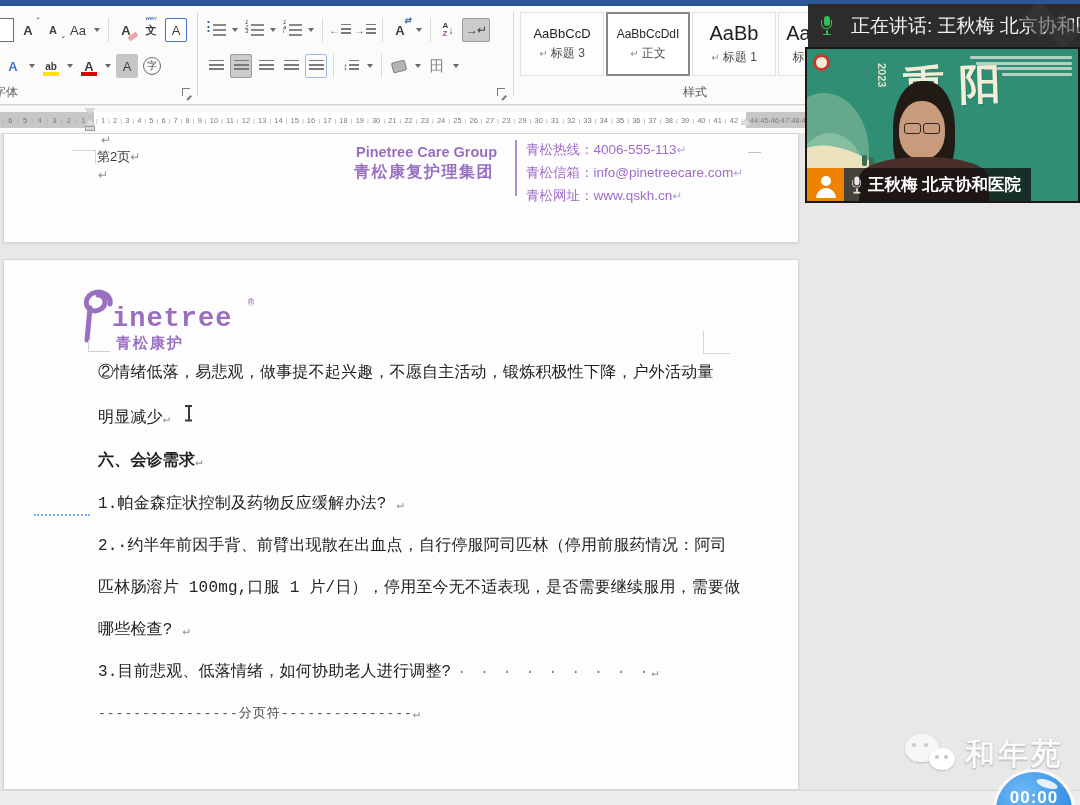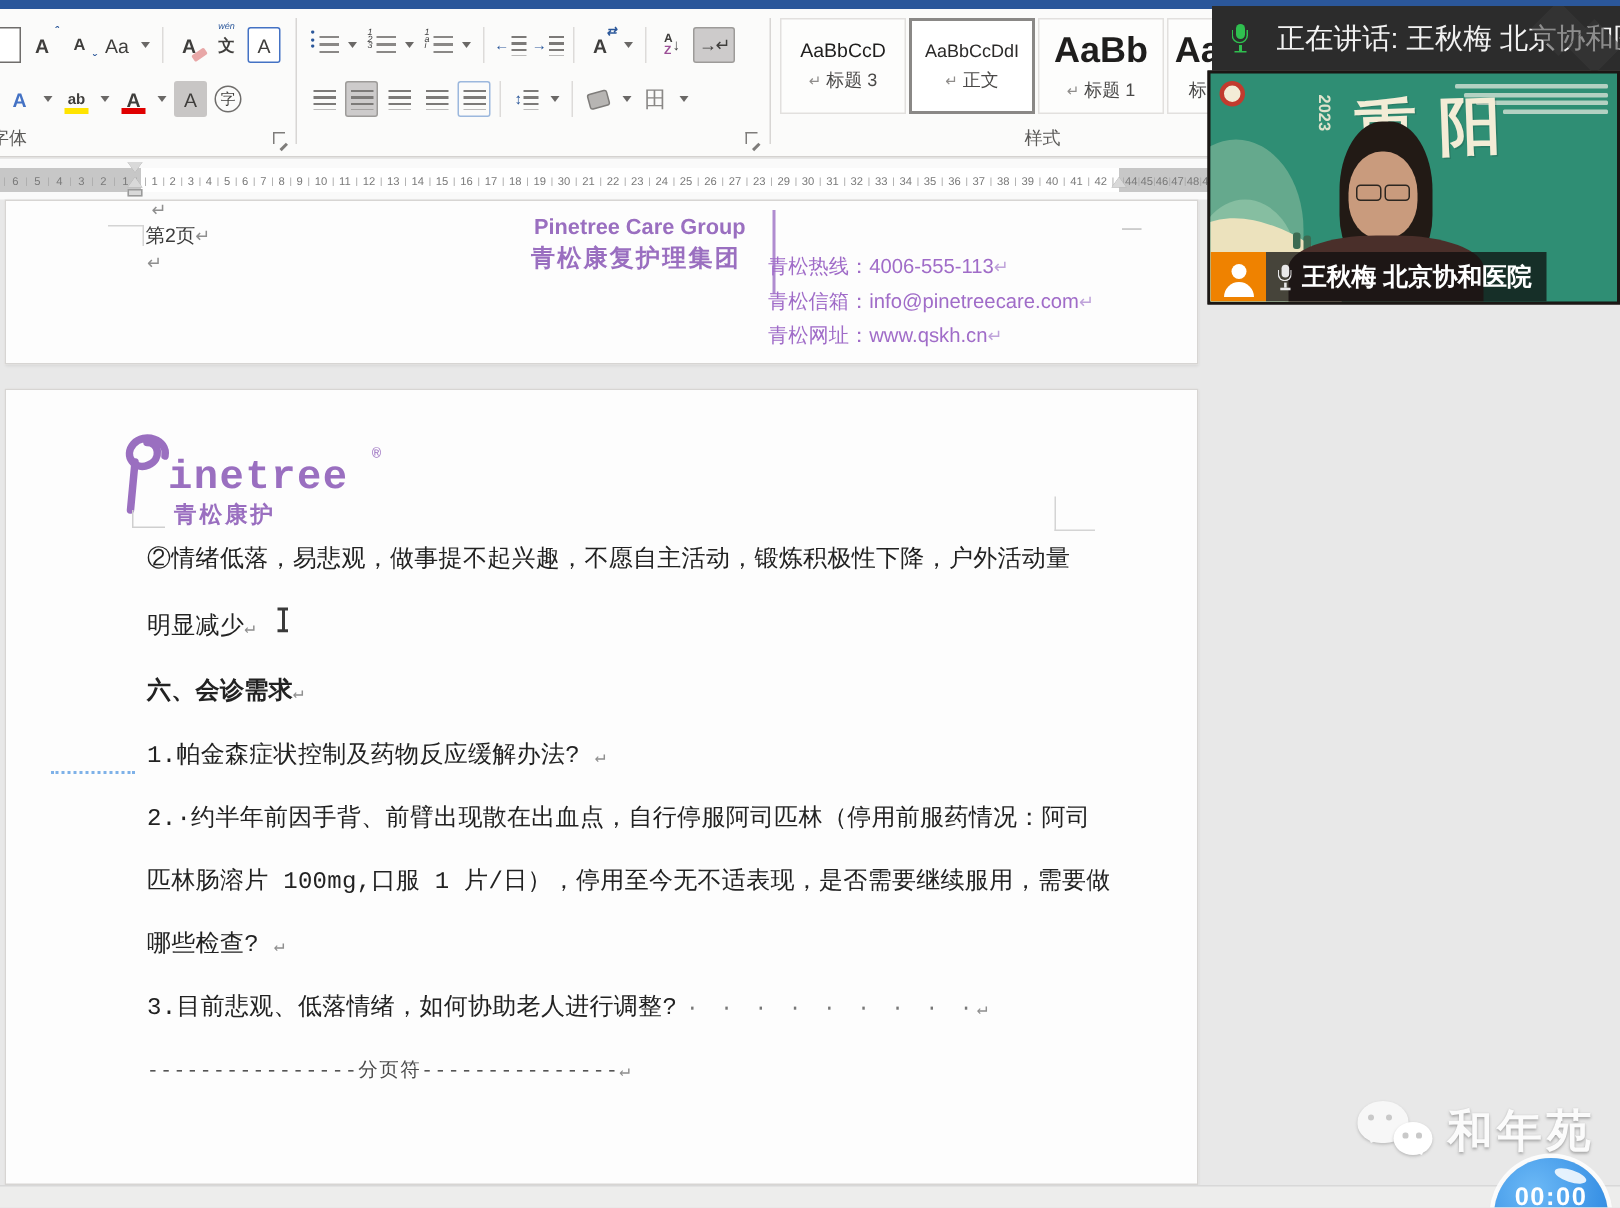--- a/index.html
+++ b/index.html
@@ -44,21 +44,21 @@
   .marks { font-size:12px; color:#3f3e3c; letter-spacing:-1px; }
   .lnsp { display:flex; align-items:center; }
   .updn { font-size:10px; color:#2b579a; margin-right:1px; }
   .bucket { width:14px; height:11px; background:#b7b5b3; border:1px solid #7e7c7a; border-radius:2px; transform:rotate(-15deg); }
 
   
   .stylecard { position:absolute; top:6px; width:84px; height:64px; background:#fdfdfc; border:1px solid #e2e0de; display:flex; flex-direction:column; align-items:center; justify-content:center; gap:4px; overflow:hidden; }
   .stylecard.sel { border:2px solid #8a8886; background:#fff; }
   .prev1 { font-size:13px; font-weight:normal; color:#1f1e1d; white-space:nowrap; }
   .prev2 { font-size:12px; color:#2b2a29; white-space:nowrap; }
-  .prev3 { font-size:24px; font-weight:bold; color:#1f1e1d; white-space:nowrap; }
+  .prev3 { font-size:20px; font-weight:normal; color:#1f1e1d; white-space:nowrap; }
   .stylename { font-size:12px; color:#4a4948; white-space:nowrap; }
   .stylename .pm { color:#8f8d8b; font-size:10px; }
 
   
   .ruler-strip { position:absolute; left:0; top:106px; width:810px; height:27px; background:#fafafa; }
   .ruler { position:absolute; left:0; top:6px; height:16px; display:flex; align-items:center; }
   .rseg { height:16px; display:flex; align-items:center; justify-content:space-between; overflow:hidden; font-size:7.5px; color:#7a7a7a; }
   .rseg i { font-style:normal; color:#adadad; transform:scaleY(.8); }
   .rseg b { font-weight:normal; }
   .rgray { background:#c7c7c7; }
@@ -83,21 +83,21 @@
   .cornerLB { position:absolute; width:27px; height:23px; border-left:1.5px solid #d4d4d4; border-bottom:1.5px solid #d4d4d4; }
   .cornerTR { position:absolute; width:24px; height:14px; border-top:1.5px solid #d4d4d4; border-right:1.5px solid #d4d4d4; }
 
   
   .ftr-page { position:absolute; left:93px; top:14px; font-size:13px; color:#3c3c3c; }
   .ftr-mark1 { position:absolute; left:97px; top:-1px; }
   .ftr-mark2 { position:absolute; left:94px; top:34px; }
   .ftr-logo-en { position:absolute; left:352px; top:10px; font-size:14.5px; font-weight:bold; color:#9a6fc0; }
   .ftr-logo-cn { position:absolute; left:350px; top:28px; font-size:16px; font-weight:bold; color:#9a6fc0; letter-spacing:1.5px; }
   .ftr-vline { position:absolute; left:511px; top:6px; width:1.5px; height:56px; background:#b08cd0; }
-  .contact { position:absolute; left:508px; font-size:13.5px; color:#a06cc8; white-space:nowrap;margin-top:28px; }
+  .contact { position:absolute; left:522px; font-size:13.5px; color:#a06cc8; white-space:nowrap; }
   .contact .pm { color:#bfa3da; }
   .ftr-dash { position:absolute; left:744px; top:10px; color:#b9b9b9; font-size:13px; }
 
   
   .logo2 { position:absolute; left:72px; top:28px; width:190px; height:72px; }
   .logo2 .word { position:absolute; left:36px; top:16px; font-size:27px; font-weight:bold; color:#9a6fc0; letter-spacing:1px; }
   .logo2 .reg { position:absolute; left:172px; top:10px; font-size:10px; color:#9a6fc0; }
   .logo2 .cn { position:absolute; left:40px; top:46px; font-size:15px; font-weight:bold; color:#9a6fc0; letter-spacing:2px; }
   .logo2 .stub { position:absolute; left:12px; top:52px; width:22px; height:12px; border-left:1px solid #cfcfcf; border-bottom:1px solid #cfcfcf; }
 

